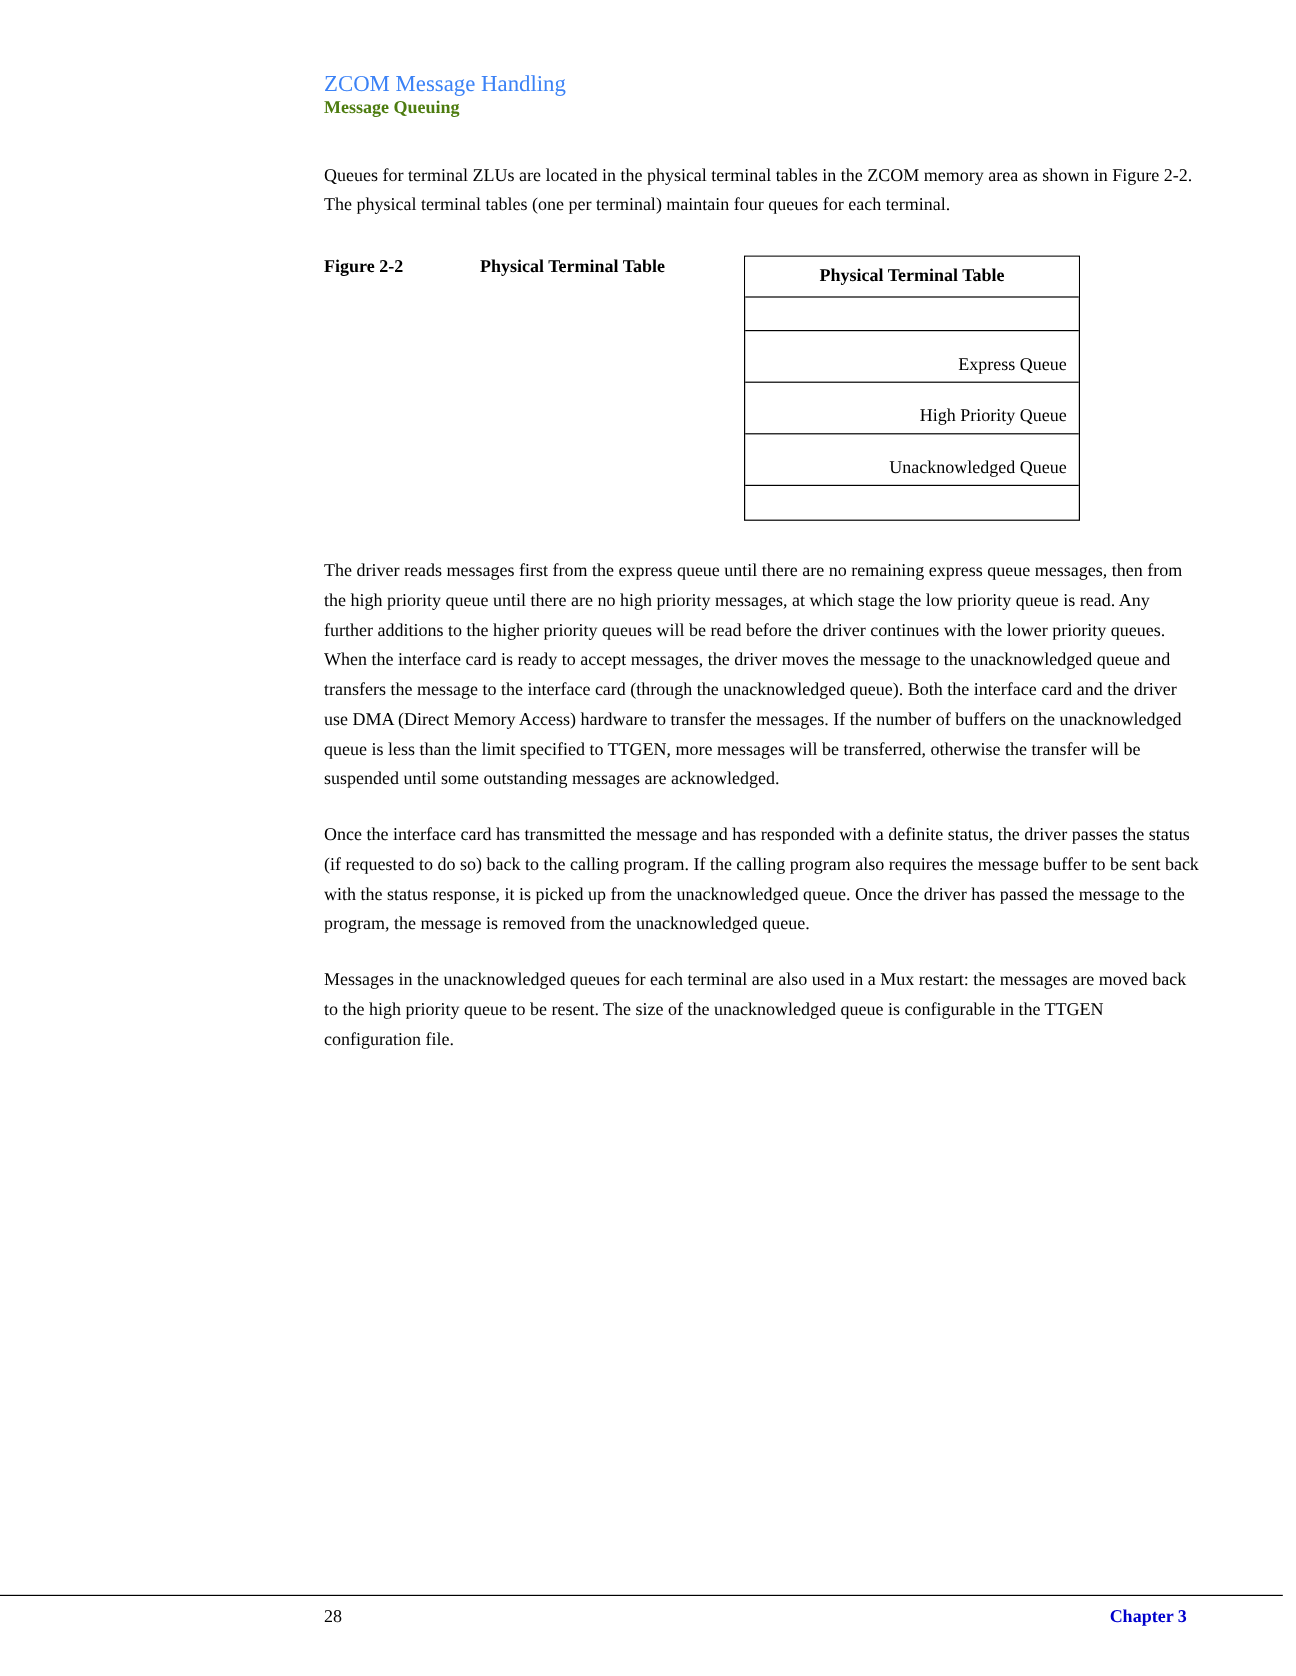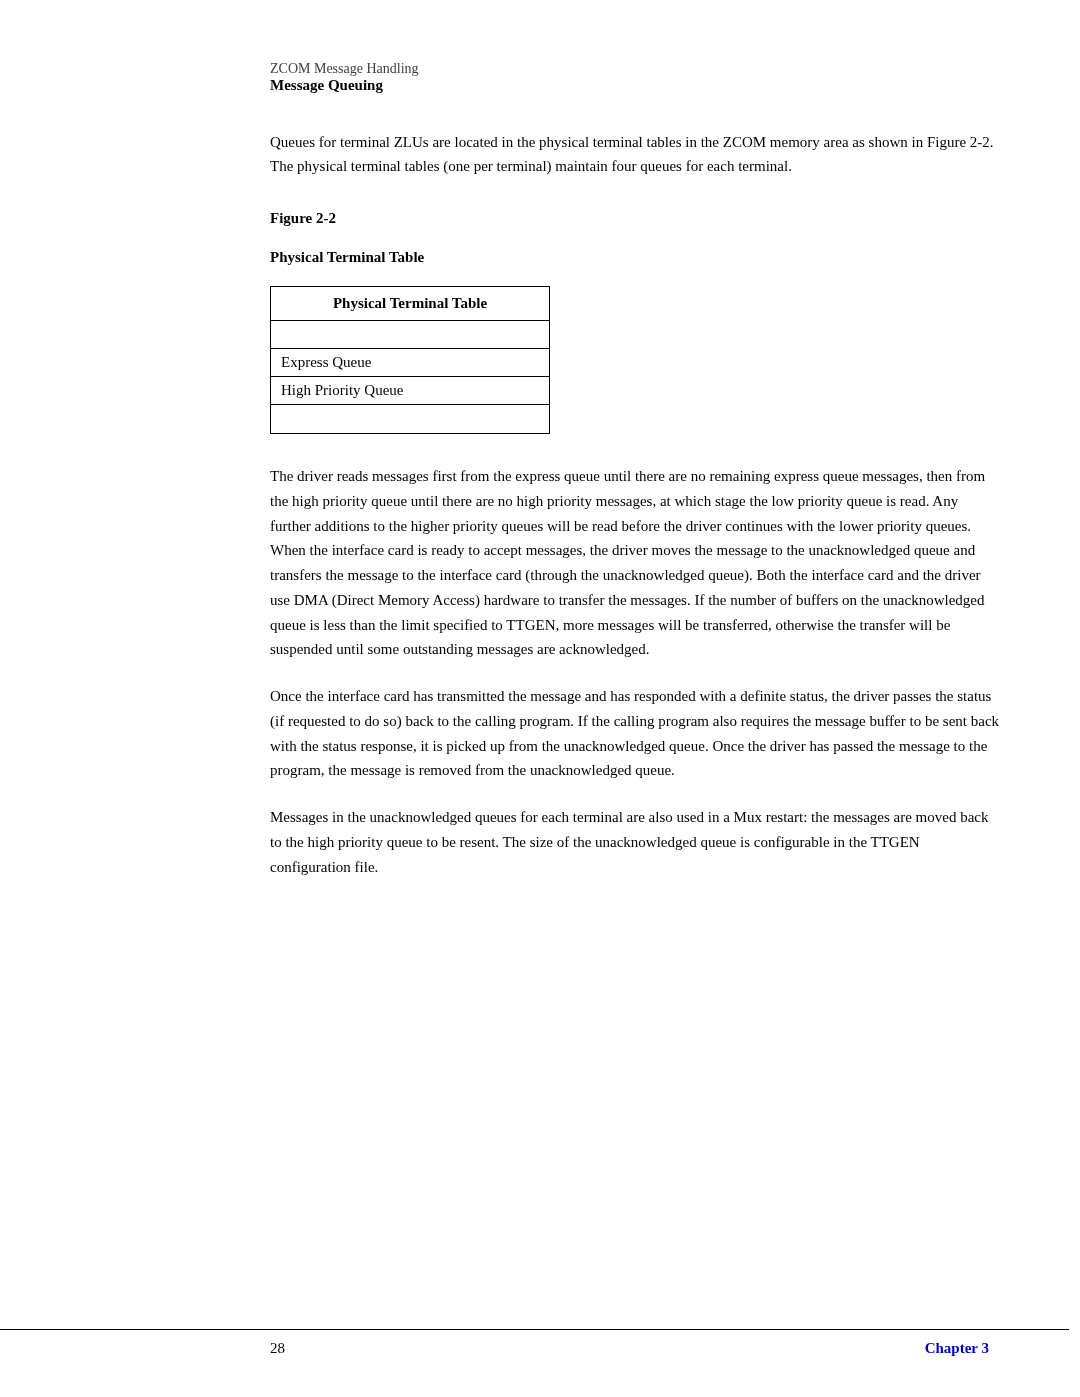--- a/index.html
+++ b/index.html
@@ -28,48 +28,47 @@
     .content-area {
       margin-left: 270px;
       margin-right: 80px;
     }
 
     .breadcrumb-section {
       margin-bottom: 30px;
     }
 
     .breadcrumb-link {
-      color: #404040;
-      font-size: 14px;
+      color: #3b82f6;
+      font-size: 19px;
       text-decoration: none;
     }
 
     .breadcrumb-current {
-      color: #000000;
+      color: #4d7c0f;
       font-size: 15px;
       font-weight: bold;
     }
 
     .intro-paragraph {
       font-size: 15px;
       line-height: 1.6;
       margin-bottom: 30px;
       color: #000;
       margin-top: 36px;
     }
 
     .figure-section {
       margin-bottom: 30px;
     }
 
     .figure-row {
       display: flex;
       align-items: flex-start;
       gap: 20px;
-      flex-direction: column;
     }
 
     .figure-label {
       font-size: 15px;
       font-weight: bold;
       white-space: nowrap;
       min-width: 110px;
       padding-top: 2px;
     }
 
@@ -95,23 +94,24 @@
       padding: 8px 10px;
     }
 
     .table-row-empty {
       border-bottom: 1px solid #000;
       height: 28px;
     }
 
     .table-row-data {
       border-bottom: 1px solid #000;
-      text-align: left;
+      text-align: right;
       font-size: 15px;
       padding: 5px 10px;
+      margin-top: 15px;
     }
 
     .table-row-data:last-child {
       border-bottom: none;
     }
 
     .table-row-empty-bottom {
       height: 28px;
     }
 
@@ -166,20 +166,21 @@
 
     <div class="figure-section">
       <div class="figure-row">
         <div class="figure-label">Figure 2-2</div>
         <div class="figure-title">Physical Terminal Table</div>
         <div class="table-container">
           <div class="table-header">Physical Terminal Table</div>
           <div class="table-row-empty"></div>
           <div class="table-row-data">Express Queue</div>
           <div class="table-row-data">High Priority Queue</div>
+          <div class="table-row-data">Unacknowledged Queue</div>
           <div class="table-row-empty-bottom"></div>
         </div>
       </div>
     </div>
 
     <p class="body-paragraph">The driver reads messages first from the express queue until there are no remaining express queue messages, then from the high priority queue until there are no high priority messages, at which stage the low priority queue is read. Any further additions to the higher priority queues will be read before the driver continues with the lower priority queues. When the interface card is ready to accept messages, the driver moves the message to the unacknowledged queue and transfers the message to the interface card (through the unacknowledged queue). Both the interface card and the driver use DMA (Direct Memory Access) hardware to transfer the messages. If the number of buffers on the unacknowledged queue is less than the limit specified to TTGEN, more messages will be transferred, otherwise the transfer will be suspended until some outstanding messages are acknowledged.</p>
     <p class="body-paragraph">Once the interface card has transmitted the message and has responded with a definite status, the driver passes the status (if requested to do so) back to the calling program. If the calling program also requires the message buffer to be sent back with the status response, it is picked up from the unacknowledged queue. Once the driver has passed the message to the program, the message is removed from the unacknowledged queue.</p>
     <p class="body-paragraph">Messages in the unacknowledged queues for each terminal are also used in a Mux restart: the messages are moved back to the high priority queue to be resent. The size of the unacknowledged queue is configurable in the TTGEN configuration file.</p>
 
   </div>

